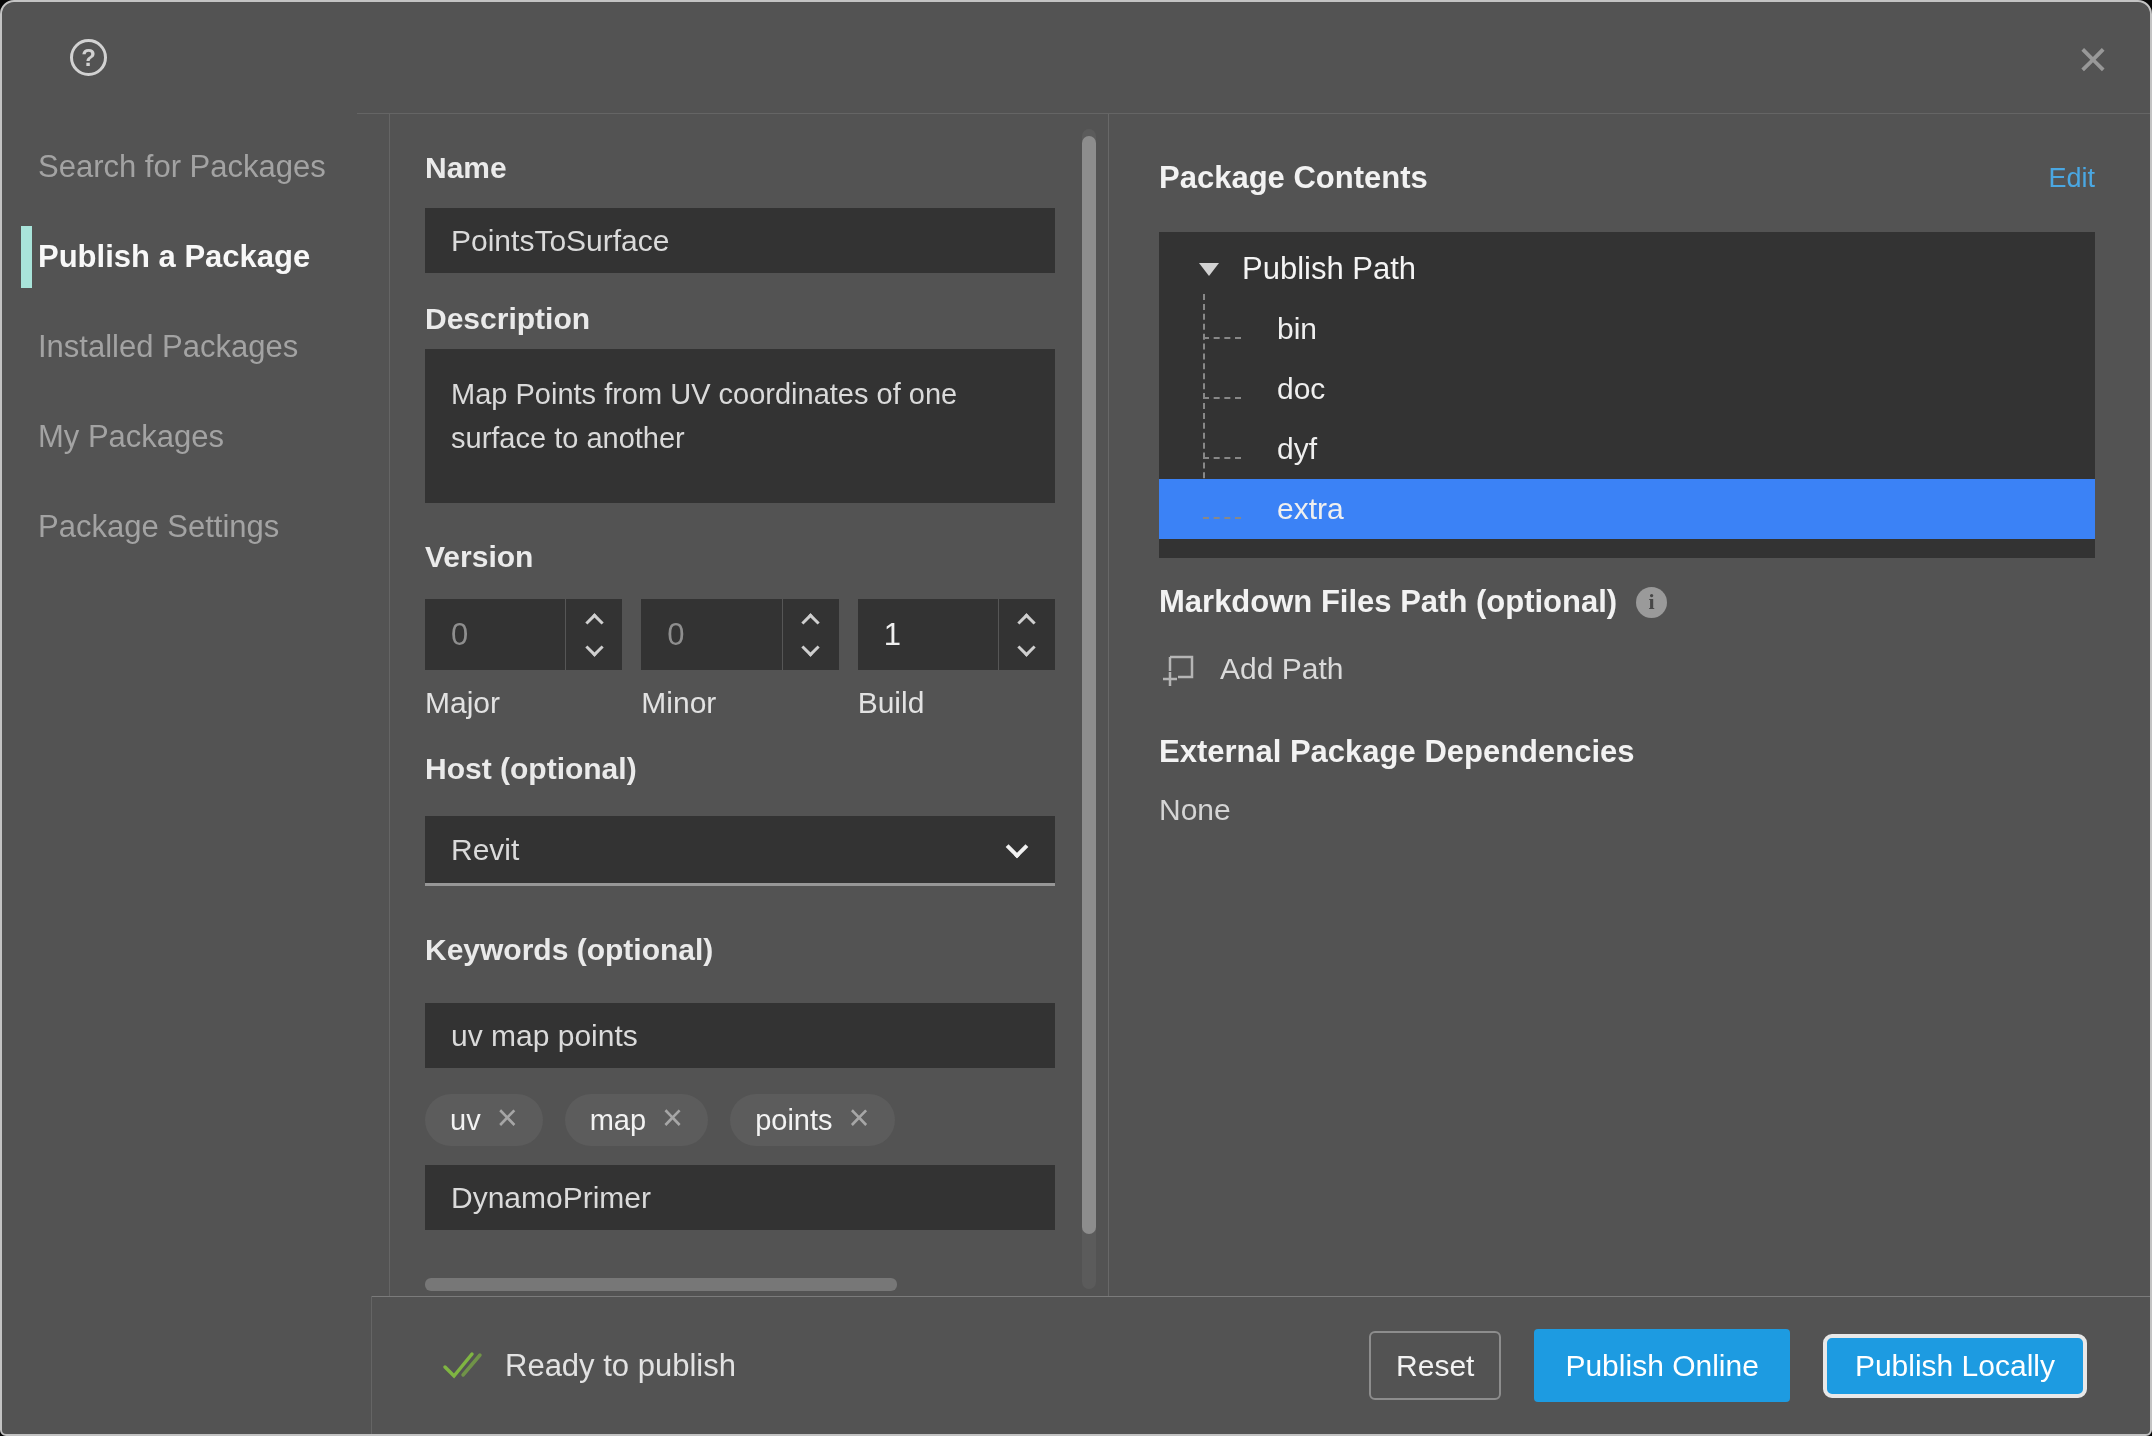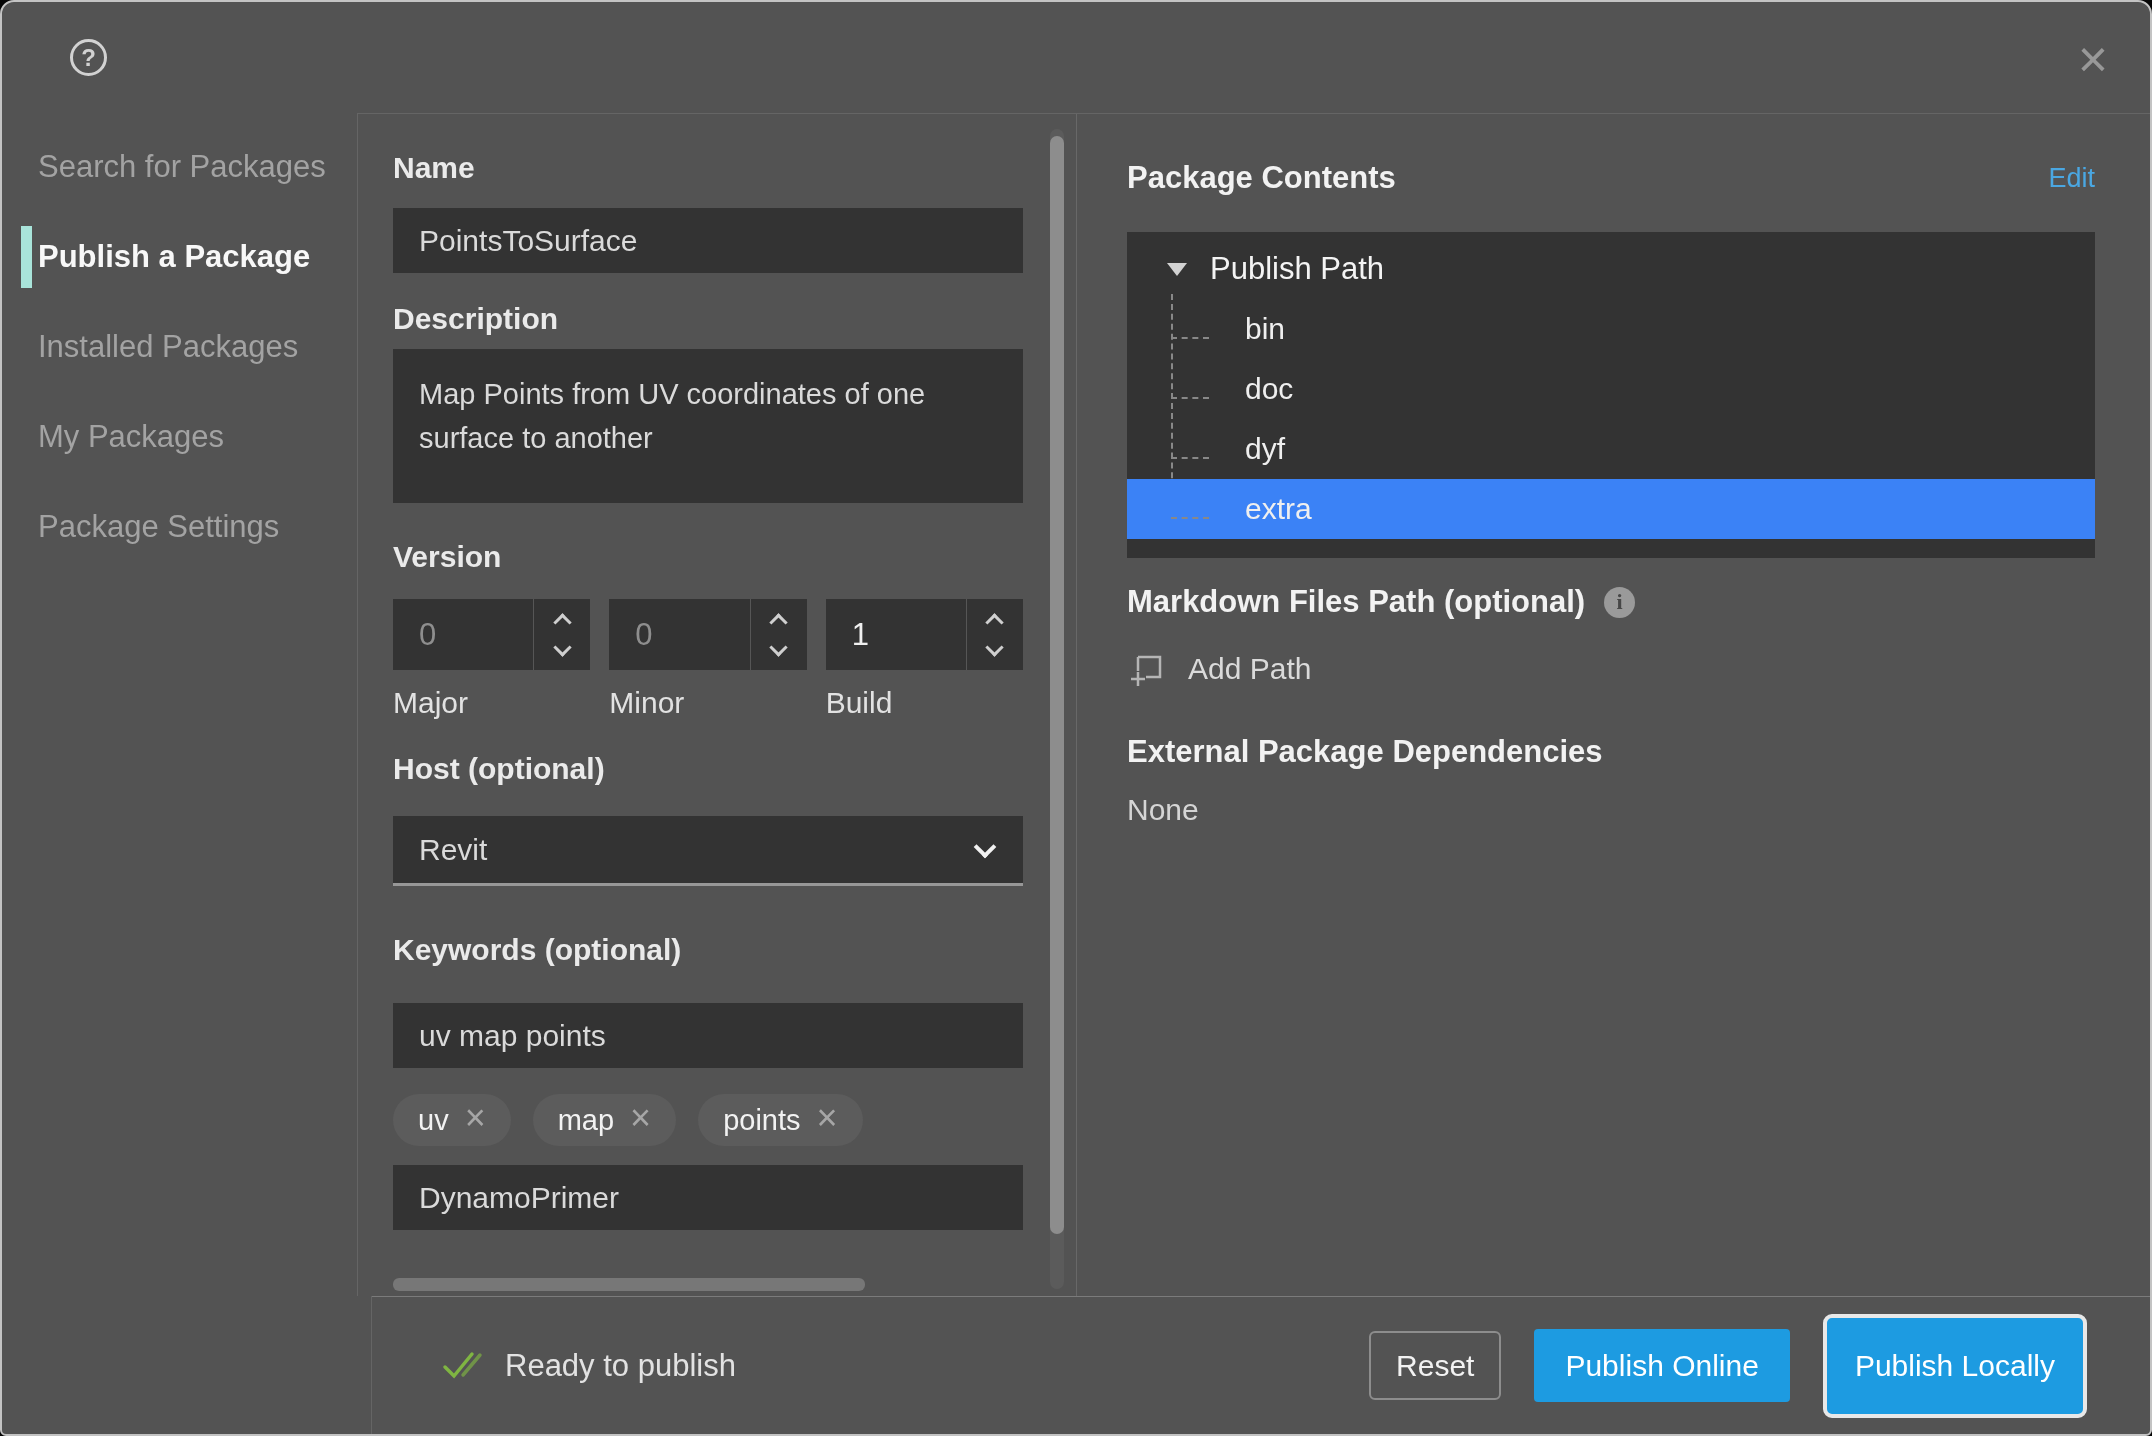--- a/index.html
+++ b/index.html
@@ -26,21 +26,21 @@
             color:#a3a3a3;position:relative;cursor:pointer;}
   .nav-item.active{color:#f8f8f8;font-weight:700;}
   .accent-bar{display:none;position:absolute;left:19px;top:14px;width:11px;height:62px;
               background:var(--accent-teal,#a9e4da);}
   .nav-item.active .accent-bar{display:block;}
 
   .content{flex:1;display:flex;border-top:1px solid #656565;min-width:0;}
 
   
   .form-col{width:720px;flex:0 0 auto;border-left:1px solid #656565;border-right:1px solid #686868;
-            position:relative;padding:35px 0 0 35px;}
+            position:relative;padding:35px 0 0 35px;margin-left:32px;}
   .fields{width:630px;}
   .field-label{font-size:30px;line-height:37px;font-weight:700;color:#eaeaea;}
   .text-input{display:block;width:100%;height:65px;background:var(--input-bg,#333333);border:none;
               outline:none;color:#dadada;font-size:30px;padding:0 26px;font-family:inherit;}
   .textarea{width:100%;height:154px;background:var(--input-bg,#333333);border:none;outline:none;
             resize:none;color:#dadada;font-size:29px;line-height:1.5;padding:24px 26px;
             font-family:inherit;}
 
   .mb-a{margin-bottom:22px;} .mb-b{margin-bottom:27px;} .mb-c{margin-bottom:12px;}
   .mb-d{margin-bottom:31px;} .mb-e{margin-bottom:24px;} .mb-f{margin-bottom:30px;}
@@ -112,21 +112,21 @@
   .footer-spacer{width:355px;flex:0 0 auto;border-right:1px solid #656565;}
   .footer-main{flex:1;border-top:1px solid #7b7b7b;display:flex;align-items:center;
                padding:0 63px 0 70px;min-width:0;}
   .status{display:flex;align-items:center;gap:21px;font-size:31px;color:#e2e2e2;}
   .btn-group{margin-left:auto;display:flex;align-items:center;gap:33px;}
   .btn{font-family:inherit;font-size:30px;cursor:pointer;}
   .btn-reset{height:69px;min-width:107px;background:transparent;border:2px solid #8d8d8d;
              border-radius:6px;color:#f2f2f2;padding:16px 25px;}
   .btn-primary{height:73px;background:var(--primary-blue,#1d9be1);border:none;border-radius:4px;
                color:#ffffff;padding:0 31px;}
-  .btn-primary.focused{height:104px;border:4px solid #e8e8e8;border-radius:9px;padding:0 28px;}
+  .btn-primary.focused{height:64px;border:4px solid #e8e8e8;border-radius:9px;padding:0 28px;}
 </style>
 </head>
 <body>
 
 <div class="dialog">
 
   <div class="titlebar">
     <span class="help-badge">?</span>
     <span class="close-x">×</span>
   </div>

